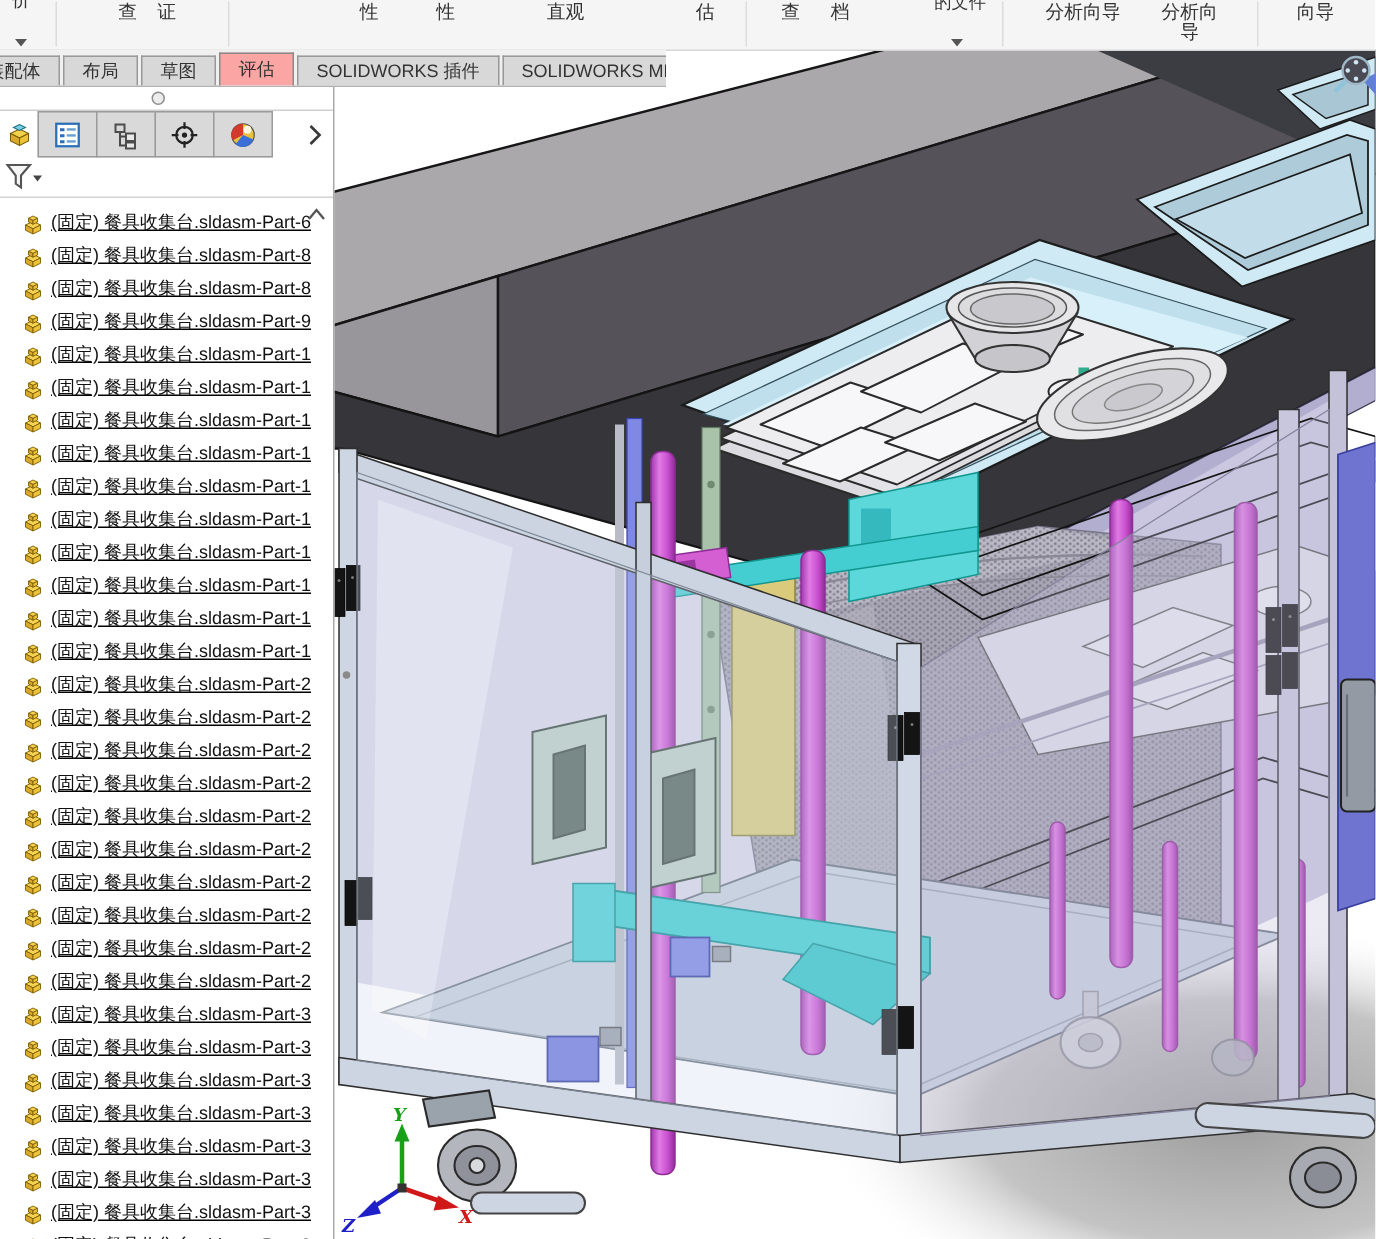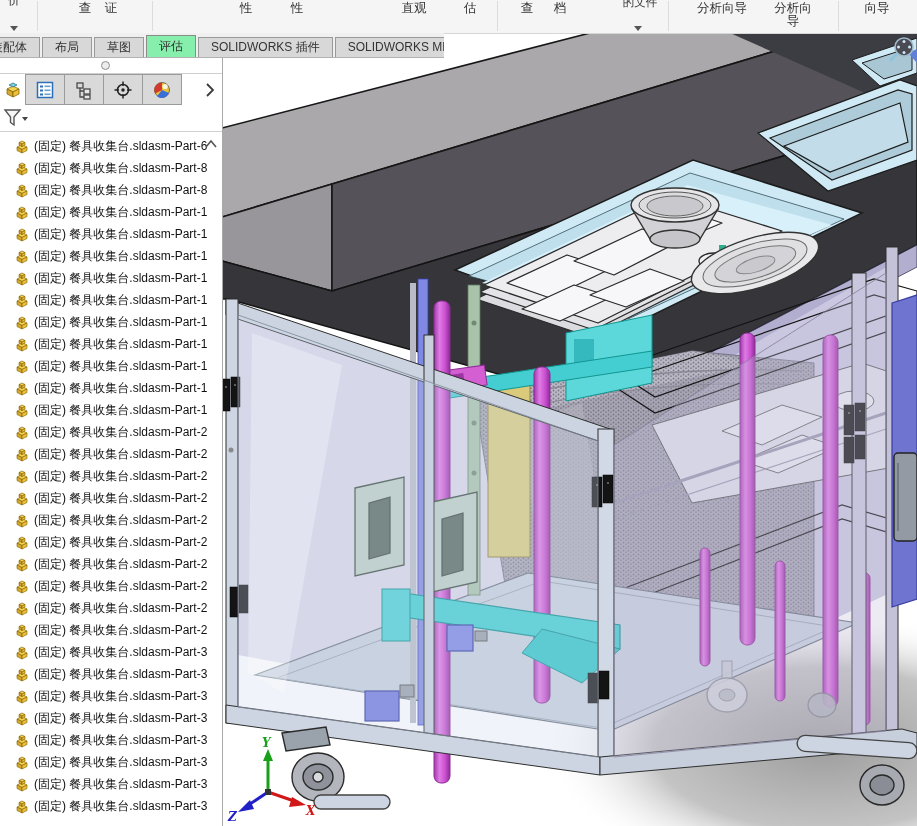--- a/index.html
+++ b/index.html
@@ -15,21 +15,21 @@
   }
   .toolbar .frag{
     position:absolute;top:2px;transform:translateX(-50%);
     font-size:12.5px;color:#333;white-space:nowrap;line-height:13px;
   }
   .toolbar .frag:nth-child(1){left:14px;top:-6px;}
   .toolbar .frag:nth-child(2){left:85px;}
   .toolbar .frag:nth-child(3){left:111px;}
   .toolbar .frag:nth-child(4){left:246px;}
   .toolbar .frag:nth-child(5){left:297px;}
-  .toolbar .frag:nth-child(6){left:414px;}
+  .toolbar .frag:nth-child(6){left:377px;}
   .toolbar .frag:nth-child(7){left:470px;}
   .toolbar .frag:nth-child(8){left:527px;}
   .toolbar .frag:nth-child(9){left:560px;}
   .toolbar .frag:nth-child(10){left:640px;top:-4px;font-size:11.5px;}
   .toolbar .frag:nth-child(11){left:722px;}
   .toolbar .frag:nth-child(12){left:793px;width:42px;white-space:normal;word-break:break-all;text-align:center;}
   .toolbar .frag:nth-child(13){left:877px;}
   .tb-sep{position:absolute;top:1px;width:1px;height:30px;background:#dcdcdc;}
   .tb-sep.s1{left:37px}.tb-sep.s2{left:152px}.tb-sep.s3{left:497px}
   .tb-sep.s4{left:668px}.tb-sep.s5{left:838px}
@@ -46,21 +46,21 @@
     background:#f0f0f0;border-bottom:1px solid #b2b2b2;
     display:flex;align-items:flex-end;z-index:30;overflow:hidden;
   }
   .cmdtab{
     height:19px;line-height:19px;padding:0 12px;margin-right:2px;
     background:#d8d8d8;border:1px solid #999;border-bottom:none;
     font-size:12px;color:#333;white-space:nowrap;cursor:default;
   }
   .cmdtab:first-child{margin-left:-22px;}
   .cmdtab.active{
-    background:#86efac;height:21px;line-height:21px;
+    background:#fca5a5;height:21px;line-height:21px;
     border-color:#8a8a8a;margin-bottom:-1px;border-bottom:1px solid #f5f5f5;
   }
   
   .left-panel{
     position:absolute;left:0;top:57px;width:222px;height:769px;
     background:#fff;border-right:1px solid #a9a9a9;z-index:20;overflow:hidden;
   }
   .splitter-strip{position:relative;height:16px;border-bottom:1px solid #cfcfcf;}
   .splitter-dot{
     position:absolute;left:101px;top:4px;width:7px;height:7px;border-radius:50%;
@@ -69,21 +69,21 @@
   .mgr-tabs{height:31px;display:flex;align-items:stretch;background:#fff;}
   .mgr-tab{
     width:38px;display:flex;align-items:center;justify-content:center;
     background:#d9d9d9;border:1px solid #9a9a9a;margin-left:-1px;
   }
   .mgr-tab.active{background:#fff;border:none;width:26px;margin-left:0;}
   .mgr-chevron{margin-left:auto;width:24px;display:flex;align-items:center;justify-content:center;}
   .filter-row{height:26px;border-bottom:1px solid #d2d2d2;position:relative;}
   .filter-icon{position:absolute;left:3px;top:3px;}
   .tree{position:relative;padding-top:3px;}
-  .tree-row{height:22px;display:flex;align-items:center;white-space:nowrap;overflow:hidden;}
+  .tree-row{height:22px;display:flex;align-items:flex-end;white-space:nowrap;overflow:hidden;text-decoration:underline;}
   .tree-row .p-icon{flex:0 0 16px;margin-left:14px;margin-right:4px;}
   .tree-row .t-label{font-size:12px;color:#111;}
   .scroll-up{position:absolute;top:4px;right:4px;width:14px;height:12px;}
   
   .viewport{position:absolute;left:222px;top:33px;width:695px;height:793px;z-index:1;}
 </style>
 </head>
 <body>
 
 <div class="toolbar">
@@ -475,20 +475,31 @@
   </div>
       <div class="tree-row">
     <svg class="p-icon" width="16" height="16" viewBox="0 0 16 16">
       <polygon points="3,9 8,6.5 13,9 8,11.5" fill="#f4d14e" stroke="#7a5d00" stroke-width="0.6"></polygon>
       <polygon points="3,9 8,11.5 8,15 3,12.5" fill="#d9a92c" stroke="#7a5d00" stroke-width="0.6"></polygon>
       <polygon points="13,9 8,11.5 8,15 13,12.5" fill="#eec13a" stroke="#7a5d00" stroke-width="0.6"></polygon>
       <polygon points="5,4.5 8,3 11,4.5 8,6" fill="#f4d14e" stroke="#7a5d00" stroke-width="0.6"></polygon>
       <polygon points="5,4.5 8,6 8,8.5 5,7" fill="#d9a92c" stroke="#7a5d00" stroke-width="0.6"></polygon>
       <polygon points="11,4.5 8,6 8,8.5 11,7" fill="#eec13a" stroke="#7a5d00" stroke-width="0.6"></polygon>
     </svg>
+    <span class="t-label">(固定) 餐具收集台.sldasm-Part-9</span>
+  </div>
+      <div class="tree-row">
+    <svg class="p-icon" width="16" height="16" viewBox="0 0 16 16">
+      <polygon points="3,9 8,6.5 13,9 8,11.5" fill="#f4d14e" stroke="#7a5d00" stroke-width="0.6"></polygon>
+      <polygon points="3,9 8,11.5 8,15 3,12.5" fill="#d9a92c" stroke="#7a5d00" stroke-width="0.6"></polygon>
+      <polygon points="13,9 8,11.5 8,15 13,12.5" fill="#eec13a" stroke="#7a5d00" stroke-width="0.6"></polygon>
+      <polygon points="5,4.5 8,3 11,4.5 8,6" fill="#f4d14e" stroke="#7a5d00" stroke-width="0.6"></polygon>
+      <polygon points="5,4.5 8,6 8,8.5 5,7" fill="#d9a92c" stroke="#7a5d00" stroke-width="0.6"></polygon>
+      <polygon points="11,4.5 8,6 8,8.5 11,7" fill="#eec13a" stroke="#7a5d00" stroke-width="0.6"></polygon>
+    </svg>
     <span class="t-label">(固定) 餐具收集台.sldasm-Part-1</span>
   </div>
       <div class="tree-row">
     <svg class="p-icon" width="16" height="16" viewBox="0 0 16 16">
       <polygon points="3,9 8,6.5 13,9 8,11.5" fill="#f4d14e" stroke="#7a5d00" stroke-width="0.6"></polygon>
       <polygon points="3,9 8,11.5 8,15 3,12.5" fill="#d9a92c" stroke="#7a5d00" stroke-width="0.6"></polygon>
       <polygon points="13,9 8,11.5 8,15 13,12.5" fill="#eec13a" stroke="#7a5d00" stroke-width="0.6"></polygon>
       <polygon points="5,4.5 8,3 11,4.5 8,6" fill="#f4d14e" stroke="#7a5d00" stroke-width="0.6"></polygon>
       <polygon points="5,4.5 8,6 8,8.5 5,7" fill="#d9a92c" stroke="#7a5d00" stroke-width="0.6"></polygon>
       <polygon points="11,4.5 8,6 8,8.5 11,7" fill="#eec13a" stroke="#7a5d00" stroke-width="0.6"></polygon>

